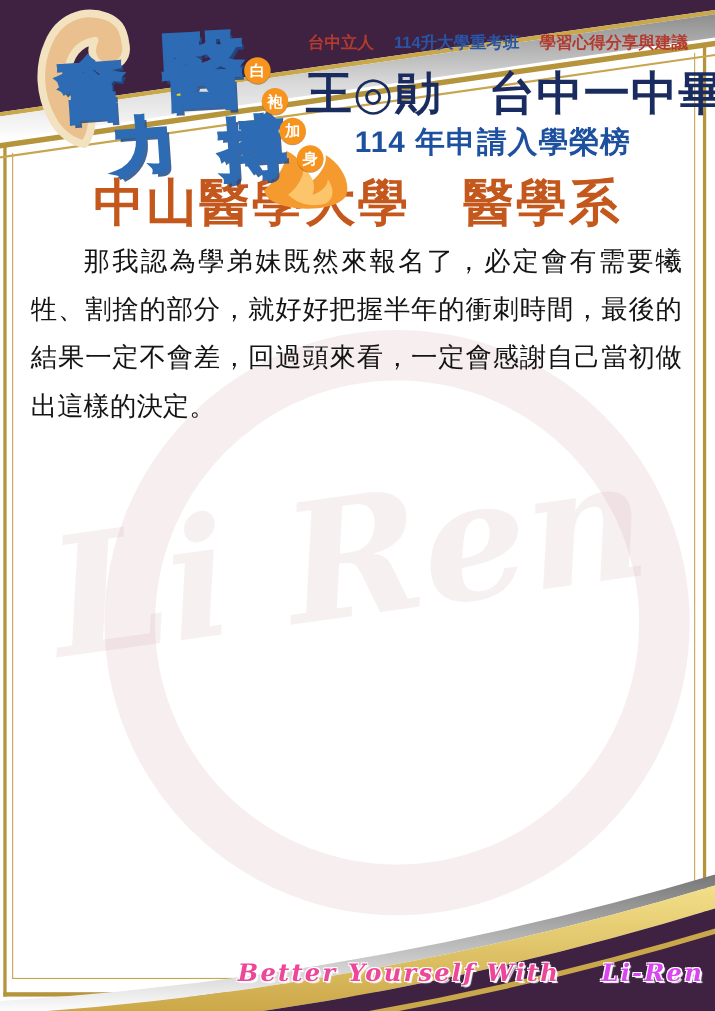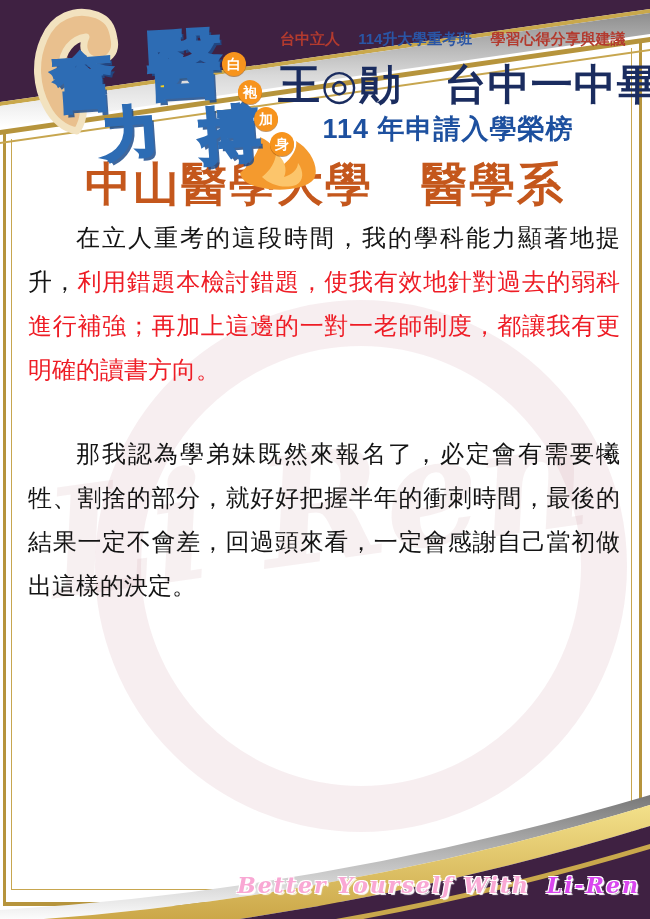--- a/index.html
+++ b/index.html
@@ -55,21 +55,21 @@
     color:#ffffff;font-size:14px;font-weight:bold;text-align:center;line-height:24px;
     box-shadow:0 1px 0 rgba(150,80,10,0.6);}
   .bd1{left:207px;top:47px;}.bd2{left:223px;top:75px;}.bd3{left:239px;top:102px;}.bd4{left:255px;top:127px;}
   .flame-svg{position:absolute;left:217px;top:128px;}
   .arm-svg{position:absolute;left:8px;top:2px;}
   
   .bottom-svg{position:absolute;left:0;bottom:0;z-index:6;}
   .footer-slogan{position:absolute;top:872px;right:10px;z-index:7;white-space:nowrap;
     font-family:"DejaVu Serif",serif;font-style:italic;font-weight:bold;font-size:22px;
     text-shadow:-1px -1px 0 #fff,1px -1px 0 #fff,-1px 1px 0 #fff,1px 1px 0 #fff,2px 2px 1px #fff;}
-  .fs-red{color:#f9a8d4;margin-right:9px;letter-spacing:2px;}
+  .fs-red{color:#ec4899;margin-right:30px;letter-spacing:2px;}
   .fs-blue{color:#d946ef;letter-spacing:2px;}
 </style>
 </head>
 <body>
 
 <div class="card"></div>
 
 <div class="wm-ring"></div>
 <div class="wm-text">Li Ren</div>
 
@@ -98,21 +98,20 @@
 <div class="topbar">
   <span class="t-red">台中立人</span>
   <span class="t-blue">114升大學重考班</span>
   <span class="t-red">學習心得分享與建議</span>
 </div>
 <div class="student-name">王◎勛　台中一中畢</div>
 <div class="banner">114 年申請入學榮榜</div>
 <div class="school">中山醫學大學　醫學系</div>
 
 <div class="paras">
-    <p><span class="seg-black">在立人重考的這段時間，我的學科能力顯著地提升，</span><span class="seg-red">利用錯題本檢討錯題，使我有效地針對過去的弱科進行補強；再加上這邊的一對一老師制度，都讓我有更明確的讀書方向。</span></p>
     <p><span class="seg-black">那我認為學弟妹既然來報名了，必定會有需要犧牲、割捨的部分，就好好把握半年的衝刺時間，最後的結果一定不會差，回過頭來看，一定會感謝自己當初做出這樣的決定。</span></p>
   </div>
 
 <div class="logo">
   <svg class="arm-svg" width="108" height="130" viewBox="0 0 108 130">
     <path d="M74,8 C52,0 30,10 21,32 C11,54 13,80 24,100 C30,112 41,122 54,124 C60,114 62,105 59,96 C47,90 39,76 39,60 C39,44 49,32 63,30 C58,40 62,51 72,53 C85,56 94,45 91,32 C89,18 84,12 74,8 Z" fill="#e9c08e" stroke="#f2e2bf" stroke-width="7" stroke-linejoin="round"></path>
     <path d="M44,52 C40,64 41,78 48,88" fill="none" stroke="#c5945f" stroke-width="3" stroke-linecap="round"></path>
   </svg>
   <svg class="flame-svg" width="90" height="58" viewBox="0 0 90 58">
     <path d="M8,40 C20,30 30,14 28,4 C42,10 50,24 48,34 C58,28 66,16 64,8 C78,16 88,34 82,46 C74,56 52,58 36,56 C22,54 10,50 8,40 Z" fill="#f49a2e"></path>

